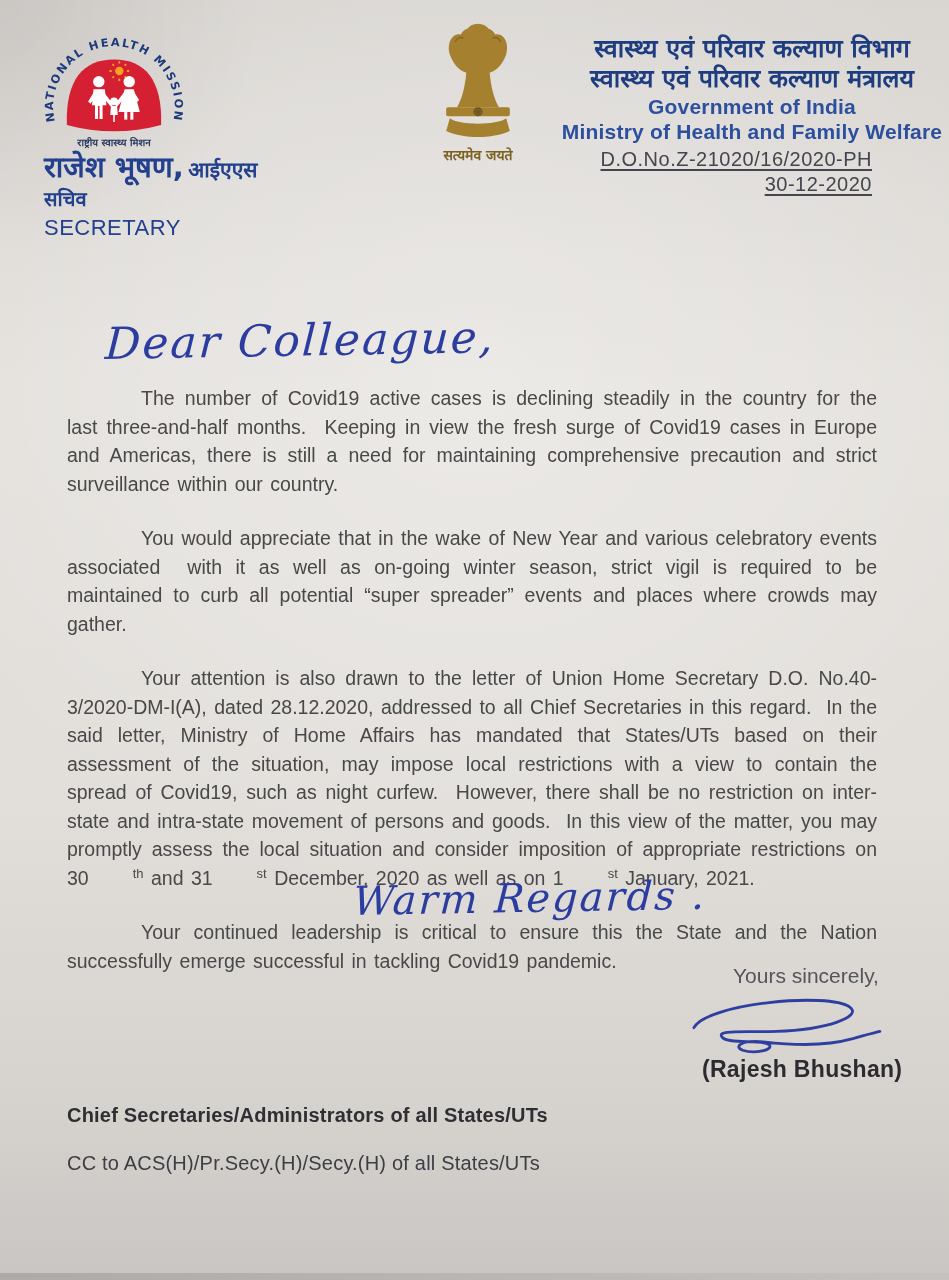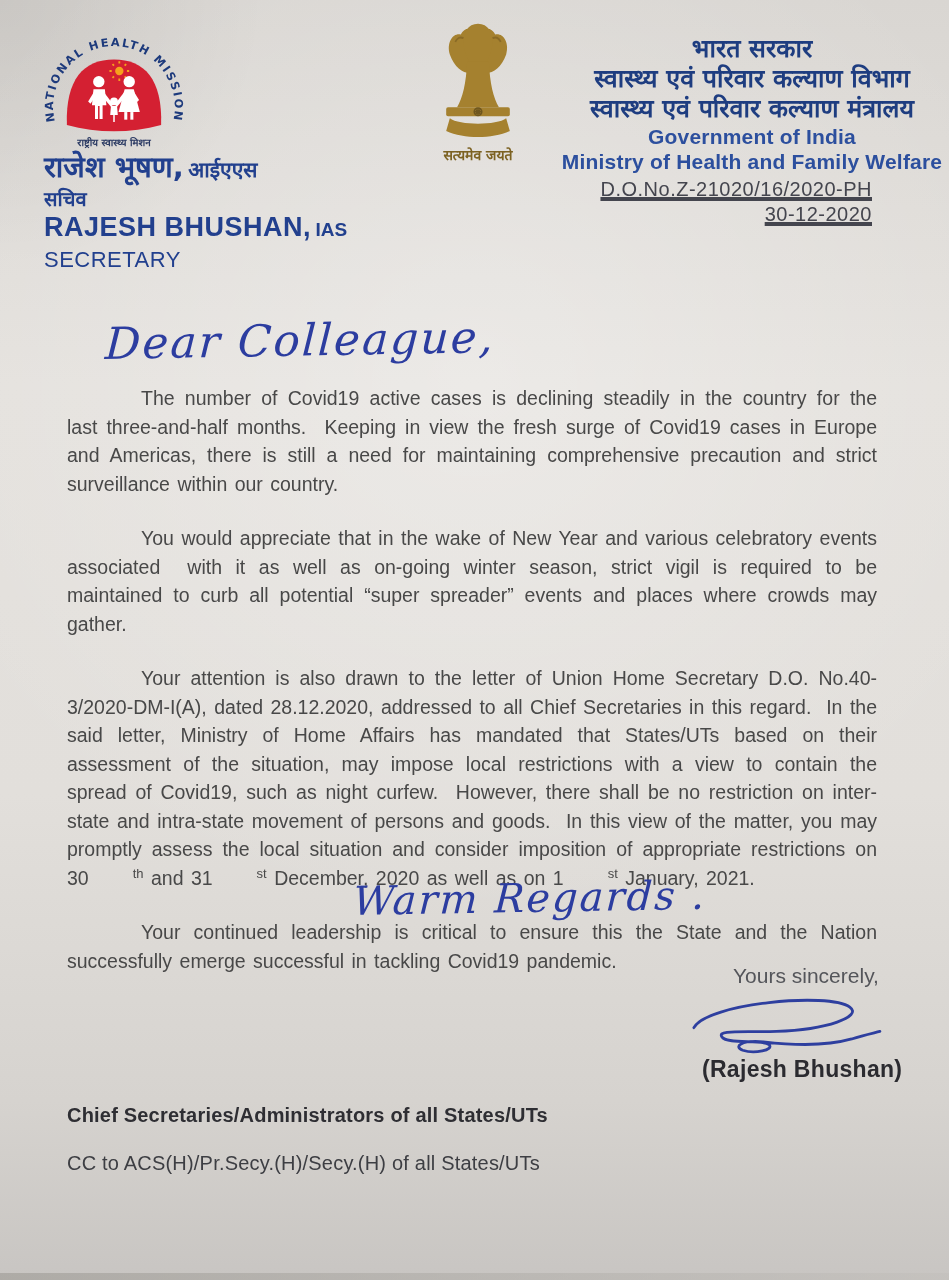--- a/index.html
+++ b/index.html
@@ -27,21 +27,21 @@
   .sender{position:absolute;left:44px;top:150px;color:#22408e;line-height:1.2;}
   .sender .h-name{font-family:"DejaVu Sans",sans-serif;font-size:29px;font-weight:bold;}
   .sender .h-cadre{font-family:"DejaVu Sans",sans-serif;font-size:21px;font-weight:bold;}
   .sender .h-title{font-family:"DejaVu Sans",sans-serif;font-size:20px;font-weight:bold;margin-top:2px;}
   .sender .e-name{font-size:27px;font-weight:bold;margin-top:10px;letter-spacing:.5px;}
   .sender .e-cadre{font-size:19px;font-weight:bold;}
   .sender .e-title{font-size:22px;margin-top:4px;letter-spacing:.5px;}
   .gov{position:absolute;left:560px;top:34px;width:384px;text-align:center;}
   .gov .hline{font-family:"DejaVu Sans",sans-serif;font-size:25px;font-weight:bold;color:#1e3d80;line-height:30px;}
   .gov .eline{font-size:21px;font-weight:bold;color:#2c4f9e;line-height:25px;letter-spacing:.2px;}
-  .gov .refwrap{margin-top:4px;margin-right:72px;text-align:right;color:#44454e;text-decoration:underline;}
+  .gov .refwrap{margin-top:4px;margin-right:72px;text-align:right;color:#44454e;}
   .gov .ref{font-size:20px;text-decoration:underline;text-underline-offset:3px;letter-spacing:.5px;}
   .gov .date{font-size:20px;text-decoration:underline;text-underline-offset:3px;margin-top:2px;letter-spacing:.5px;}
   
   .hand{
     font-family:"DejaVu Serif",serif;font-style:italic;color:#2c3da0;
     transform:rotate(-1deg) skewX(-4deg);transform-origin:left bottom;
     letter-spacing:2px;white-space:nowrap;
   }
   .salutation{position:absolute;left:104px;top:318px;font-size:44px;}
   .closing{position:absolute;left:352px;top:878px;font-size:40px;}
@@ -98,24 +98,20 @@
       <text x="100" y="158" text-anchor="middle" class="nhm-caption-text">राष्ट्रीय स्वास्थ्य मिशन</text>
     </svg>
   </div>
 
   <div class="sender">
     <div>
       <span class="h-name">राजेश भूषण,</span>
       <span class="h-cadre">आईएएस</span>
     </div>
     <div class="h-title">सचिव</div>
-    <div>
-      <span class="e-name">RAJESH BHUSHAN,</span>
-      <span class="e-cadre">IAS</span>
-    </div>
     <div class="e-title">SECRETARY</div>
   </div>
 
   <div class="emblem">
     <svg viewBox="0 0 90 132" width="82" height="120">
       <g fill="#a5812f">
 
         <path d="M14,38 C10,24 18,14 26,16 C30,8 38,8 40,14 L40,58 C30,60 20,54 14,38 Z"></path>
         <path d="M76,38 C80,24 72,14 64,16 C60,8 52,8 50,14 L50,58 C60,60 70,54 76,38 Z"></path>
 
@@ -131,21 +127,20 @@
 
       <g stroke="#6f5720" stroke-width="1.6" fill="none">
         <circle cx="45" cy="101" r="4.2"></circle>
         <path d="M45,97 V105 M41,101 H49 M42.2,98.2 L47.8,103.8 M47.8,98.2 L42.2,103.8"></path>
       </g>
     </svg>
     <div class="emblem-caption">सत्यमेव जयते</div>
   </div>
 
   <div class="gov">
-    <div class="hline">भारत सरकार</div>
     <div class="hline">स्वास्थ्य एवं परिवार कल्याण विभाग</div>
     <div class="hline">स्वास्थ्य एवं परिवार कल्याण मंत्रालय</div>
     <div class="eline">Government of India</div>
     <div class="eline">Ministry of Health and Family Welfare</div>
     <div class="refwrap">
       <div class="ref">D.O.No.Z-21020/16/2020-PH</div>
       <div class="date">30-12-2020</div>
     </div>
   </div>
 

